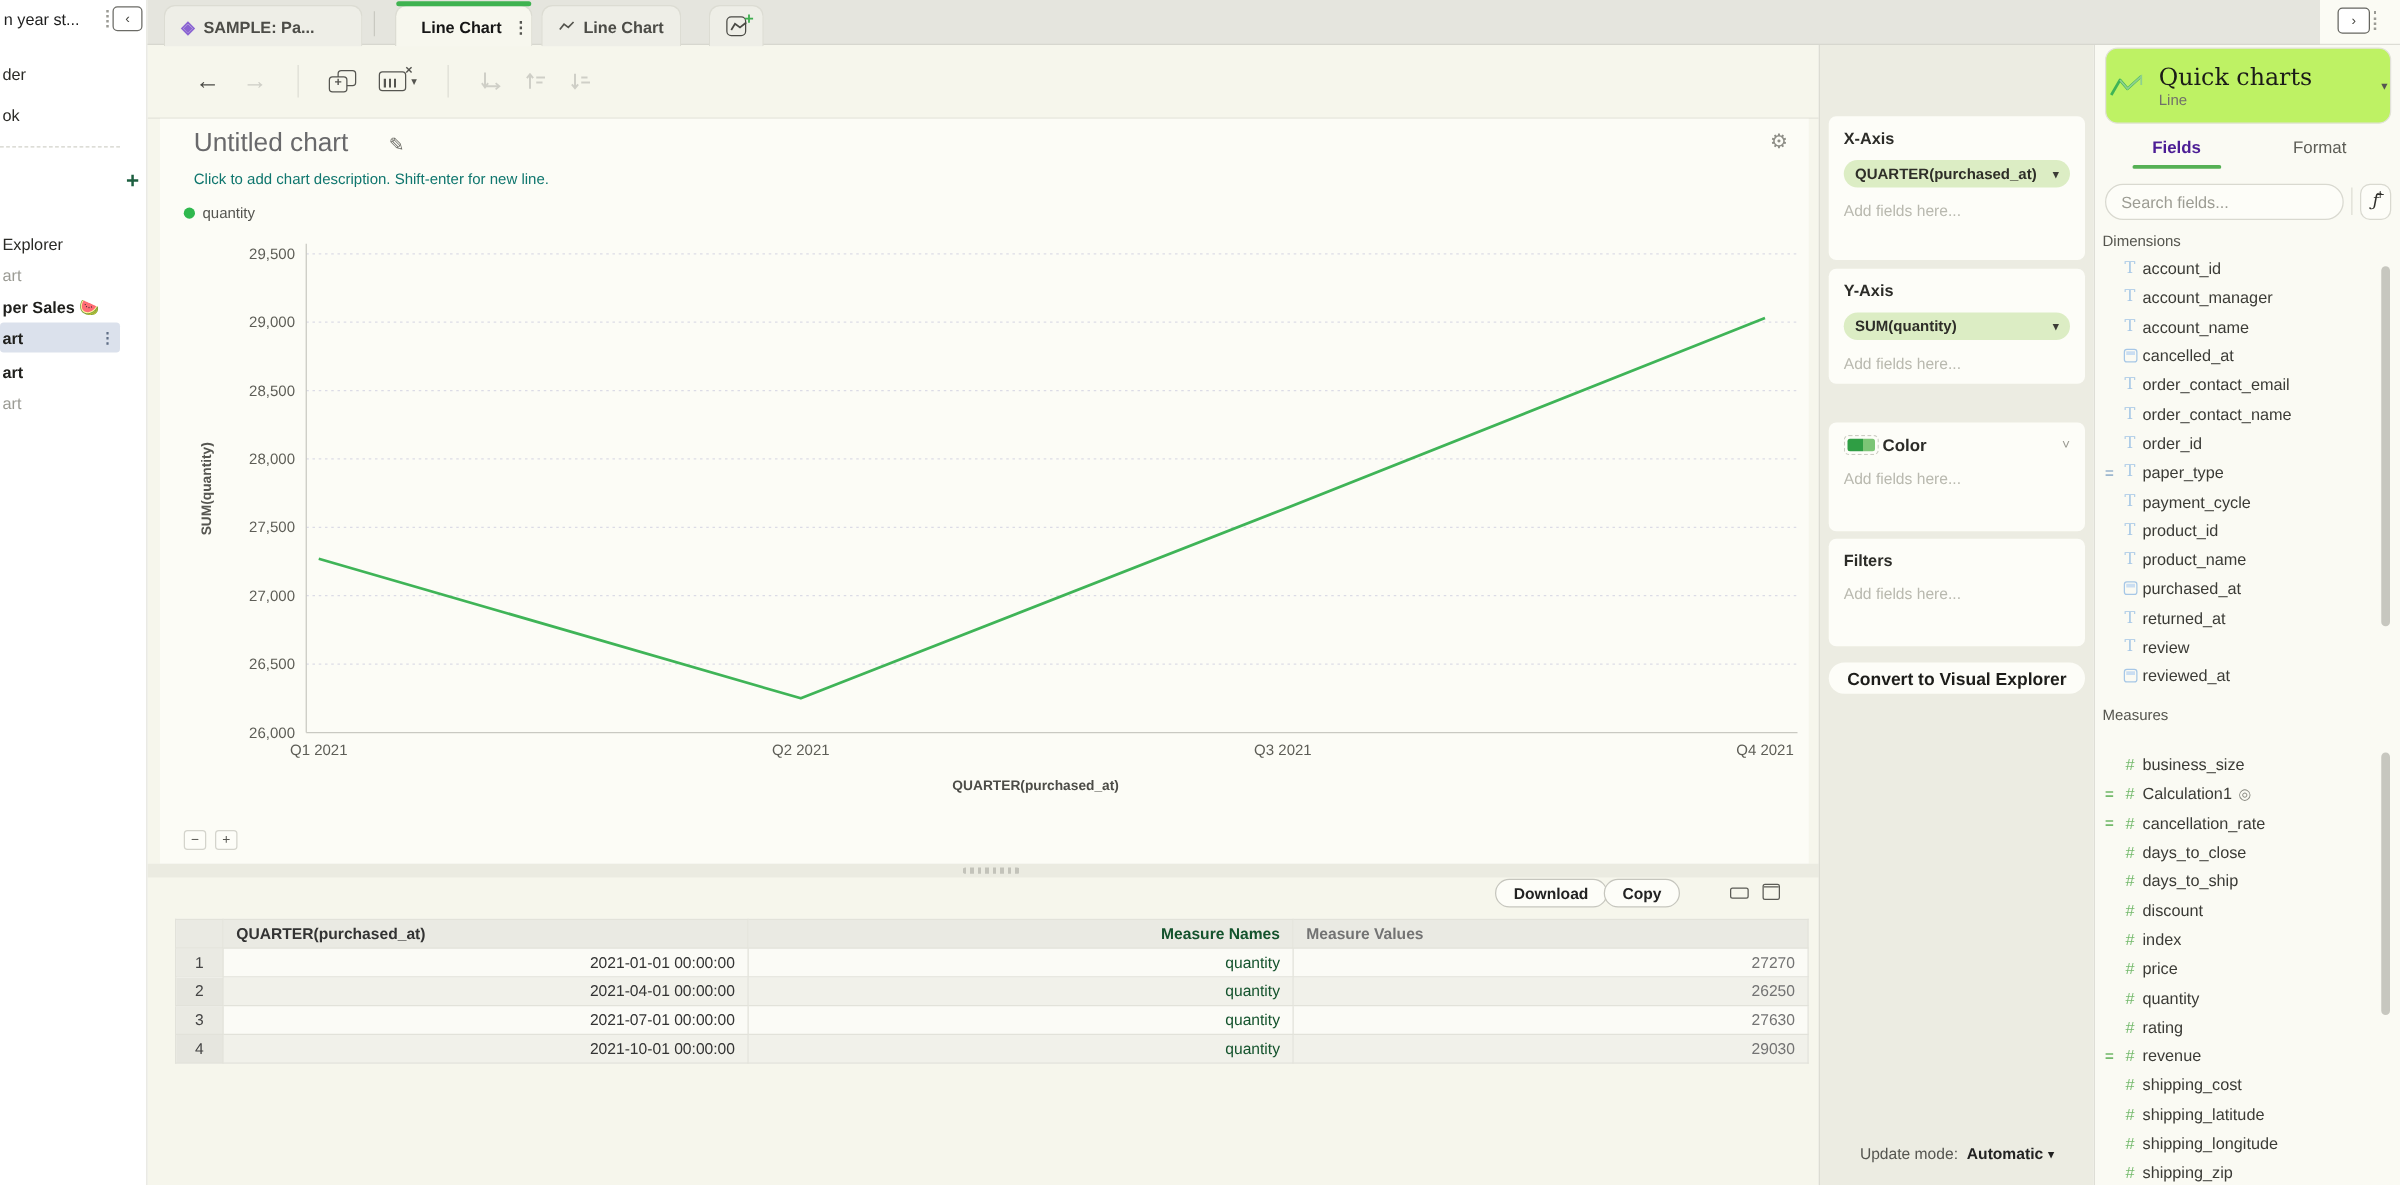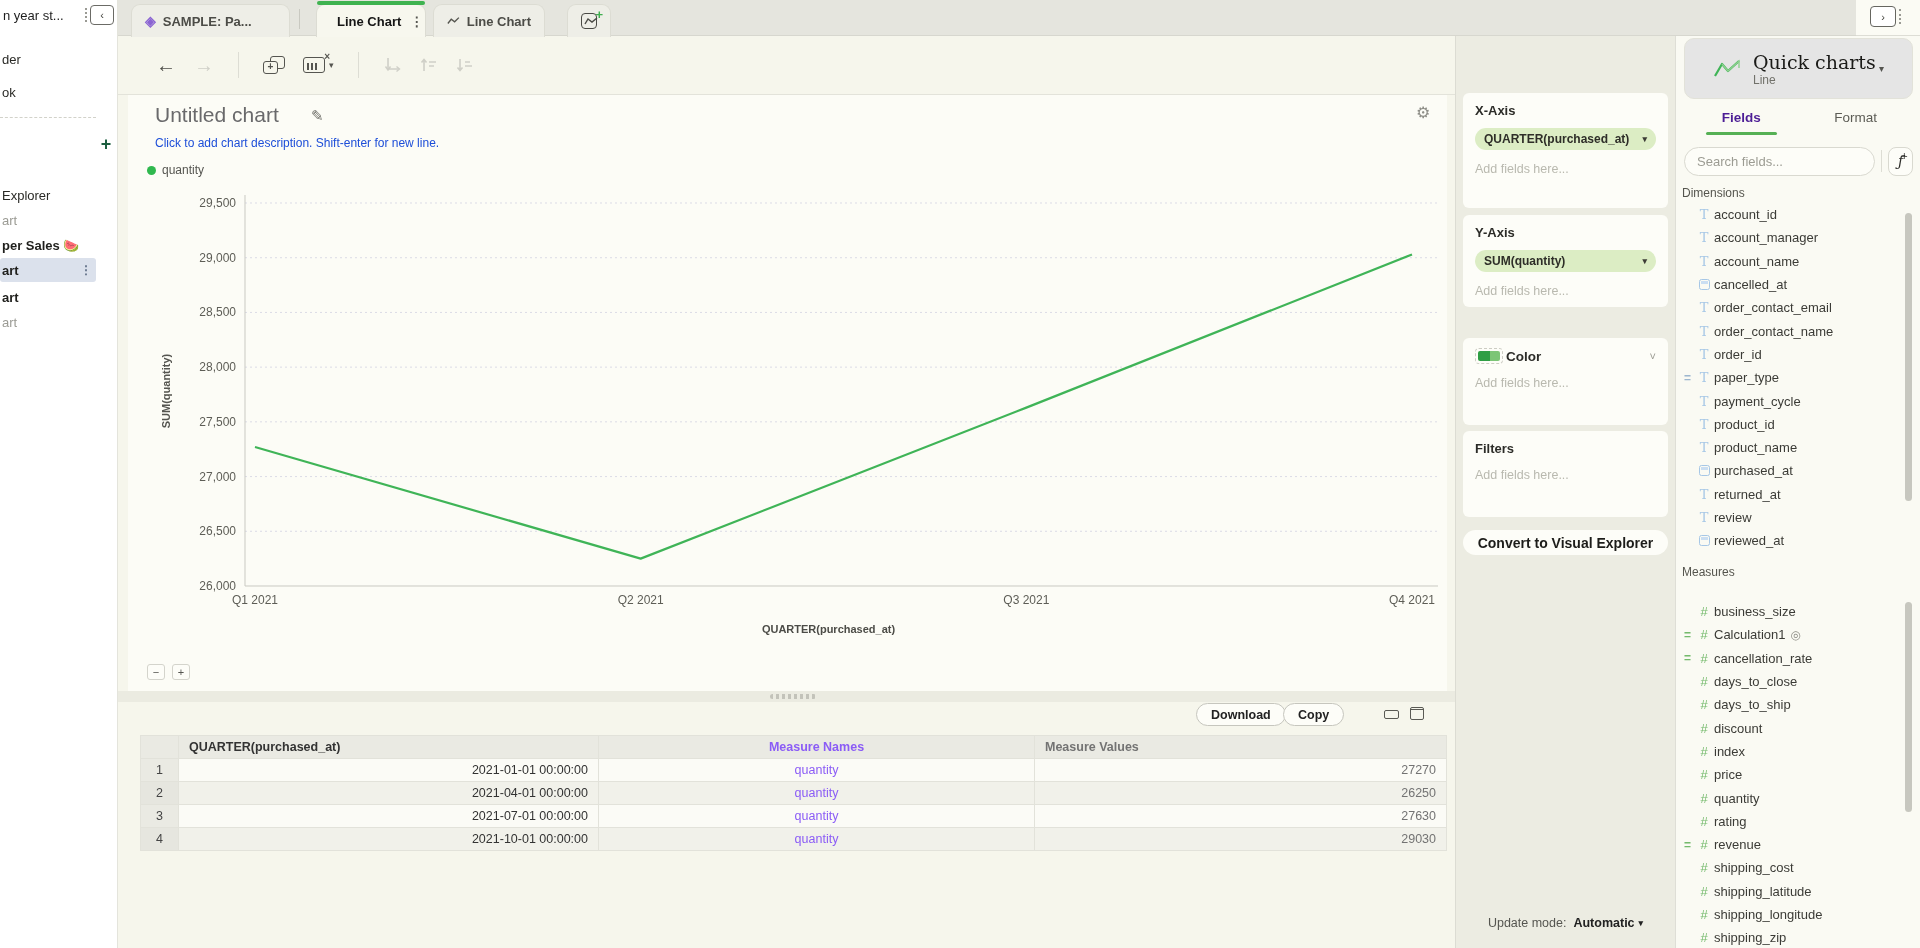--- a/index.html
+++ b/index.html
@@ -62,21 +62,21 @@
   .chx-bars{position:absolute;left:3px;bottom:2px;width:12px;height:7px;
     background:linear-gradient(90deg,#555550 0 2px,transparent 2px 4px,#555550 4px 6px,transparent 6px 8px,#555550 8px 10px,transparent 10px);}
   .chx-x{position:absolute;top:-7px;right:-6px;font-size:10px;color:#555550;font-weight:bold;}
   .tb-caret{font-size:9px;color:#555550;}
   .dis{opacity:1;}
 
   
   #chart-card{position:absolute;left:128px;top:95px;width:1319px;height:596px;background:#fcfcf6;}
   .chart-title{position:absolute;left:27px;top:8px;font-size:21px;color:#69696к;color:#69696b;font-weight:normal;}
   .pencil{position:absolute;left:183px;top:12px;font-size:15px;color:#6f6f69;cursor:pointer;background:none;border:none;}
-  .chart-desc{position:absolute;left:27px;top:41px;font-size:12px;color:#1d4ed8;}
+  .chart-desc{position:absolute;left:27px;top:41px;font-size:12px;color:#0f766e;}
   .gear{position:absolute;left:1288px;top:8px;font-size:16px;color:#8e8e87;background:none;border:none;cursor:pointer;}
   .legend{position:absolute;left:19px;top:68px;display:flex;align-items:center;gap:6px;font-size:12px;color:#55555о;color:#555550;}
   .legend-dot{width:9px;height:9px;border-radius:50%;}
   .y-axis-title{position:absolute;left:-22px;top:290px;width:120px;text-align:center;font-size:11px;font-weight:bold;
     color:#55555о;color:#555550;transform:rotate(-90deg);}
   #plot-svg{position:absolute;left:0;top:65px;}
   .x-axis-title{position:absolute;left:117px;top:528px;width:1167px;text-align:center;font-size:11px;font-weight:bold;color:#4c4c47;}
   .zoom-btn{position:absolute;top:569px;width:18px;height:16px;background:#fdfdf8;border:1px solid #d4d4cc;
     border-radius:3px;font-size:11px;color:#55555о;color:#555550;line-height:13px;text-align:center;cursor:pointer;}
 
@@ -91,21 +91,21 @@
   .win-min{position:absolute;left:1384px;top:710px;width:15px;height:9px;border:1.6px solid #5a5a54;border-radius:2px;cursor:pointer;background:none;}
   .win-max{position:absolute;left:1410px;top:707px;width:14px;height:13px;border:1.6px solid #5a5a54;border-radius:2px;cursor:pointer;background:none;}
   .win-max::before{content:"";position:absolute;left:0;right:0;top:1px;border-top:1.6px solid #5a5a54;}
 
   #data-table{position:absolute;left:140px;top:735px;width:1307px;border:1px solid #d9d9d1;border-collapse:collapse;
     font-size:12.5px;background:#fbfbf6;table-layout:fixed;}
   #data-table th,#data-table td{border:1px solid #e2e2da;height:23px;padding:0 10px;overflow:hidden;white-space:nowrap;}
   #data-table thead th{background:#eaeae3;font-weight:bold;text-align:left;color:#222;}
   #data-table .rn{background:#eaeae3;text-align:center;color:#444;width:38px;padding:0 4px;}
   #data-table .c-quarter{width:420px;text-align:right;color:#333;}
-  #data-table .c-name{width:436px;text-align:center;color:#8b5cf6;}
+  #data-table .c-name{width:436px;text-align:right;color:#14532d;}
   #data-table .c-val{text-align:right;color:#737373;}
   #data-table thead .c-quarter{text-align:left;}
   #data-table thead .c-val{text-align:left;}
   #data-table tbody tr:nth-child(even) td{background:#f1f1ea;}
   #data-table tbody tr:nth-child(even) td.rn{background:#e6e6df;}
 
   
   #config{position:absolute;left:1455px;top:36px;width:220px;height:912px;background:#ecece2;border-left:1px solid #dcdcd3;}
   .cfg-card{position:absolute;left:7px;width:205px;background:#fdfdf8;border-radius:6px;padding:10px 12px;}
   .cfg-title{font-size:13px;font-weight:bold;color:#2c2c28;}
@@ -120,22 +120,22 @@
   .color-caret{margin-left:auto;color:#9a9a92;font-size:11px;}
   .convert-btn{position:absolute;left:7px;top:494px;width:205px;height:25px;background:#fdfdf8;border:none;
     border-radius:13px;font-size:14px;font-weight:bold;color:#1d1d1a;cursor:pointer;}
   .update-row{position:absolute;left:0;top:880px;width:100%;display:flex;align-items:center;justify-content:center;
     gap:7px;font-size:12.5px;color:#55555о;color:#555550;}
   .update-val{font-weight:bold;color:#222;cursor:pointer;display:flex;align-items:center;gap:4px;}
   .update-val .caret{font-size:9px;}
 
   
   #fields{position:absolute;left:1675px;top:0;width:245px;height:948px;background:#fafaf3;border-left:1px solid #deded6;z-index:5;}
-  .qc-card{position:absolute;left:8px;top:38px;width:229px;height:61px;background:#e5e5e5;border:1px solid #e2e2d9;
-    border-radius:10px;display:flex;align-items:center;padding:0 28px;cursor:pointer;}
+  .qc-card{position:absolute;left:8px;top:38px;width:229px;height:61px;background:#bef264;border:1px solid #e2e2d9;
+    border-radius:10px;display:flex;align-items:center;padding:0 2px;cursor:pointer;}
   .qc-text{margin-left:10px;}
   .qc-title{font-family:"DejaVu Serif","Liberation Serif",serif;font-size:19px;color:#1b1b18;}
   .qc-sub{font-size:12px;color:#71716a;margin-top:0;}
   .qc-caret{margin-left:auto;font-size:10px;color:#55555о;color:#555550;}
   .fp-tabs{position:absolute;left:8px;top:104px;width:229px;display:flex;}
   .fp-tab{flex:1;text-align:center;font-size:13.5px;color:#5c5c55;padding:6px 0 10px;cursor:pointer;position:relative;}
   .fp-tab.active{font-weight:bold;color:#4c1d95;}
   .fp-tab.active::after{content:"";position:absolute;left:22px;right:22px;bottom:0;height:3px;background:#55b054;border-radius:2px;}
   .search-row{position:absolute;left:8px;top:146px;width:229px;height:30px;display:flex;align-items:center;}
   .search-box{width:191px;height:29px;border:1px solid #d9d9d0;border-radius:15px;background:#fdfdf8;

